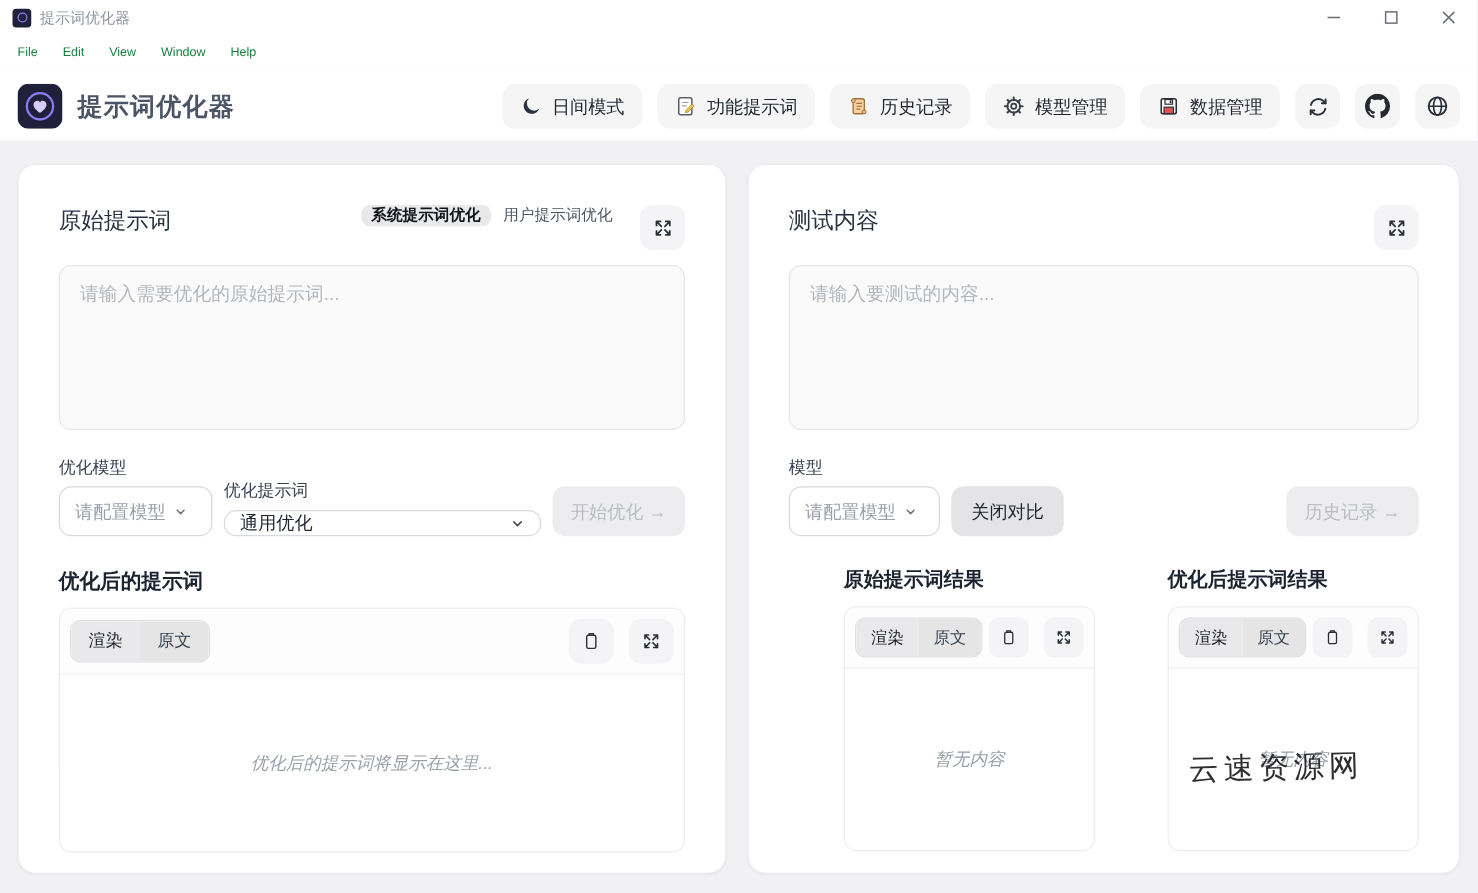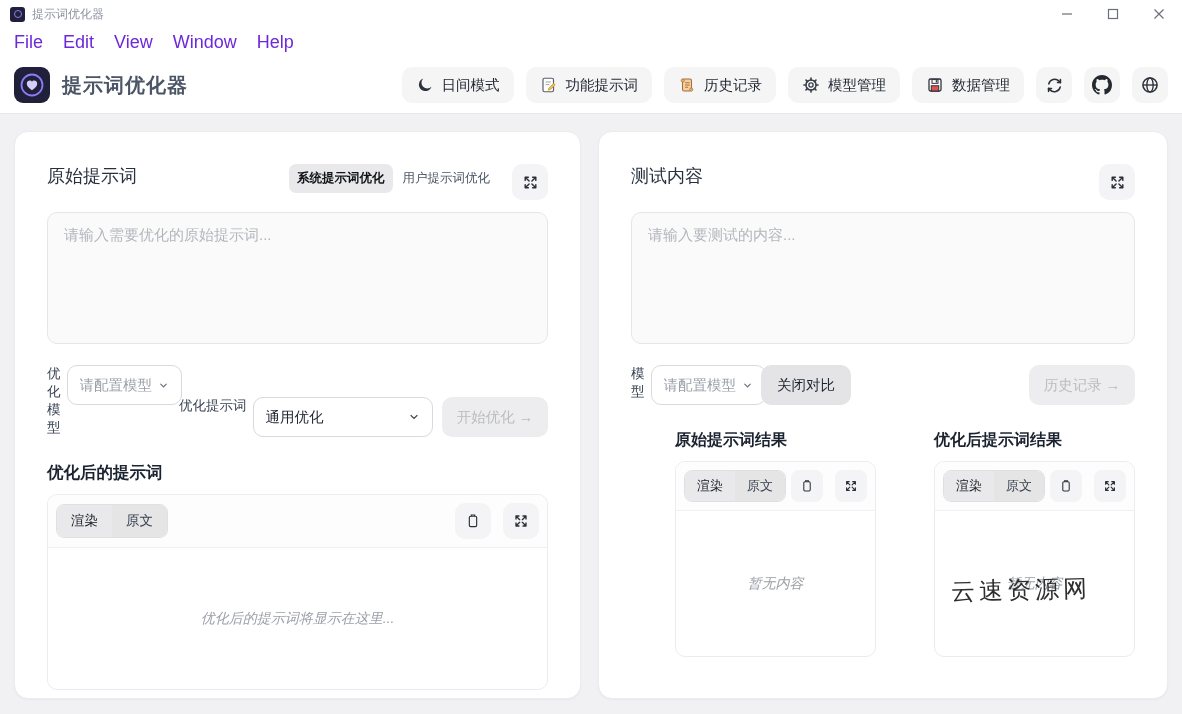--- a/index.html
+++ b/index.html
@@ -10,49 +10,49 @@
   .titlebar { height:28px; background:#fff; display:flex; align-items:center; padding-left:10px; }
   .titlebar .mini-logo { width:15px; height:15px; border-radius:3px; background:#20203a; display:flex; align-items:center; justify-content:center; margin-right:7px; }
   .titlebar .mini-logo span { width:8px; height:8px; border:1.5px solid #8b7cf6; border-radius:50%; display:block; }
   .titlebar .tb-title { font-size:12px; color:#8d93a0; }
   .win-controls { margin-left:auto; display:flex; height:28px; }
   .win-btn { width:46px; height:28px; display:flex; align-items:center; justify-content:center; background:transparent; border:none; cursor:pointer; }
   .win-btn svg { display:block; }
 
   
   .menubar { height:29px; background:#fff; display:flex; align-items:center; padding-left:4px; }
-  .menu-item { font-size:18px; color:#6d28d9; padding:4px 10px; cursor:default; }
+  .menu-item { font-size:10px; color:#15803d; padding:4px 10px; cursor:default; }
 
   
   .header { height:57px; background:#fff; border-bottom:1px solid #e7e7ea; display:flex; align-items:center; padding:0 14px; }
   .logo { width:36px; height:36px; flex:0 0 auto; }
   .app-title { font-size:20px; font-weight:700; color:#4b5565; margin-left:12px; letter-spacing:1px; }
   .nav { margin-left:auto; display:flex; align-items:center; gap:12px; }
   .nav-btn { height:36px; display:flex; align-items:center; gap:8px; background:#f5f5f6; border:none; border-radius:10px; padding:0 14px; font-size:14.5px; color:#1f2430; cursor:pointer; font-family:inherit; }
   .icon-btn-hdr { width:36px; height:36px; display:flex; align-items:center; justify-content:center; background:#f5f5f6; border:none; border-radius:10px; cursor:pointer; }
 
   
   .main { display:flex; gap:17px; padding:17px 14px 14px 14px; }
   .card { background:#fff; border:1px solid #ececef; border-radius:14px; box-shadow:0 1px 2px rgba(0,0,0,.04); height:568px; padding:32px 32px 0 32px; }
   .card.left { width:567px; flex:0 0 auto; }
   .card.right { flex:1; }
 
   .panel-head { display:flex; align-items:flex-start; margin-bottom:12px; height:36px; }
   .panel-title { font-size:18px; font-weight:500; color:#27303f; }
   .mode-toggle { margin-left:auto; display:flex; align-items:center; gap:2px; margin-right:14px; }
-  .mode-opt { font-size:12.5px; color:#4b5563; padding:6px 8px; border-radius:7px; cursor:pointer; }
+  .mode-opt { font-size:12.5px; color:#4b5563; padding:0 8px; border-radius:7px; cursor:pointer; }
   .mode-opt.active { background:#e9e9eb; color:#101418; font-weight:700; }
   .sq-btn { width:36px; height:36px; display:flex; align-items:center; justify-content:center; background:#f4f4f6; border:none; border-radius:10px; cursor:pointer; }
   .sq-btn.sm { width:32px; height:32px; border-radius:8px; }
 
   textarea.input-area { width:100%; height:132px; background:#fafafa; border:1px solid #e5e6e9; border-radius:10px; padding:13px 16px; font-size:15px; font-family:inherit; color:#333; resize:none; outline:none; display:block; }
   textarea.input-area::placeholder { color:#b3b6bd; }
 
   .controls { display:flex; gap:9px; align-items:flex-end; margin-top:21px; }
-  .field { display:flex; flex-direction:row; gap:6px; }
+  .field { display:flex; flex-direction:column; gap:6px; }
   .field-label { font-size:13.5px; color:#374151; }
   .select { height:40px; border:1px solid #d8d9de; border-radius:10px; background:#fff; display:flex; align-items:center; padding:0 12px; font-size:14.5px; cursor:pointer; }
   .select .sel-text { white-space:nowrap; overflow:hidden; }
   .select.placeholder .sel-text { color:#9ba0aa; }
   .select .chev { margin-left:6px; display:flex; }
   .select.wide { flex:1;justify-content:flex-end; }
   .select.wide .chev { margin-left:auto; }
 
   .btn { height:40px; border:none; border-radius:10px; font-size:14.5px; font-family:inherit; cursor:pointer; }
   .btn.disabled { background:#ededef; color:#b9bcc2; cursor:default; }

